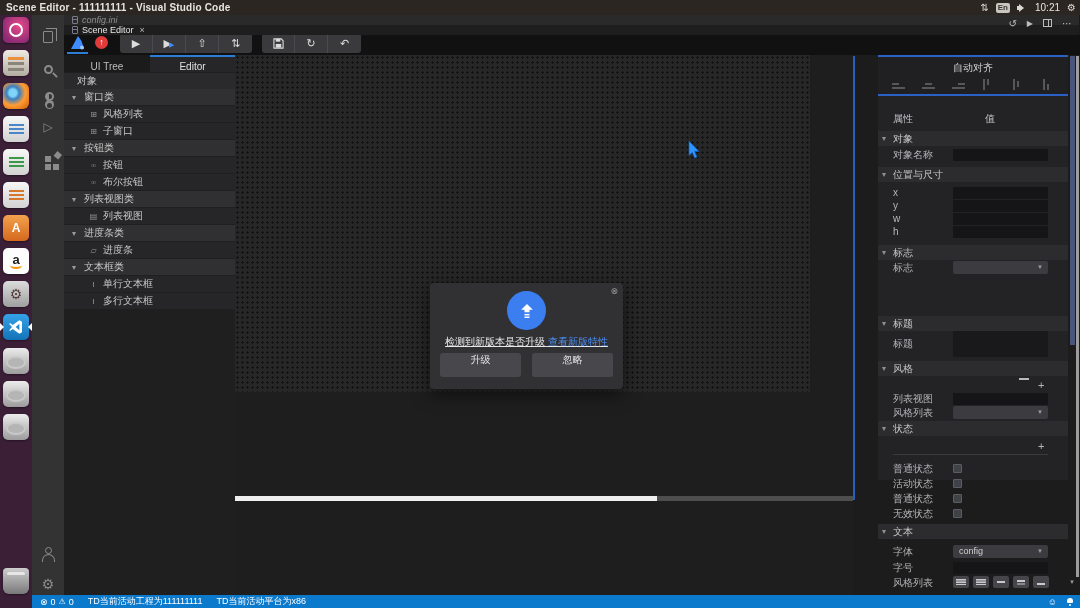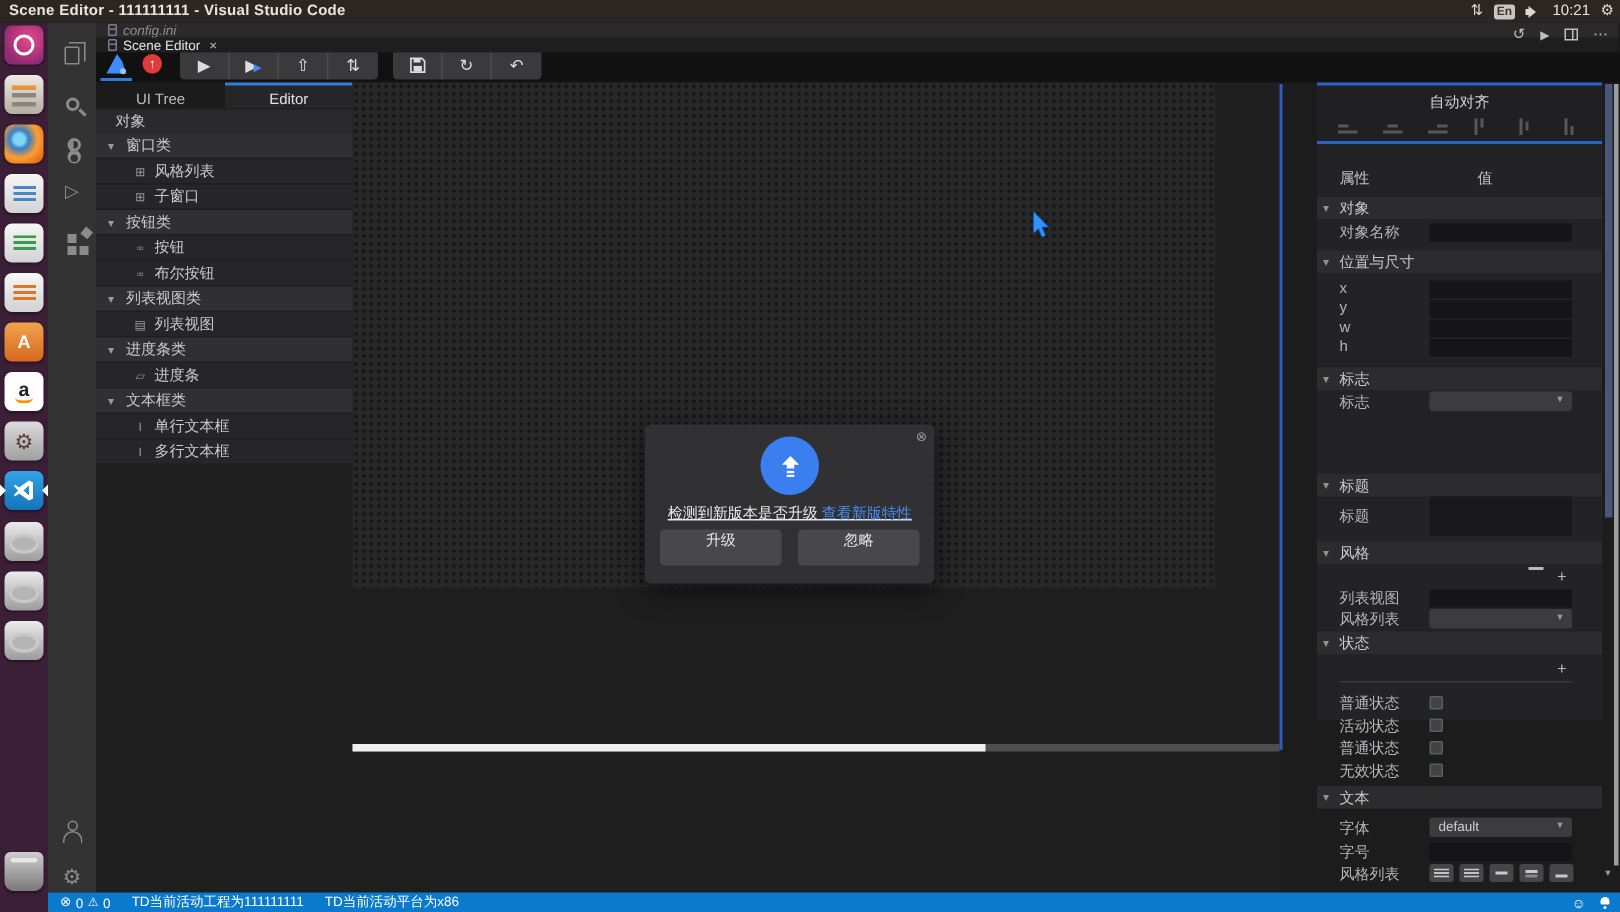--- a/index.html
+++ b/index.html
@@ -522,21 +522,21 @@
       <div class="pcheck"></div>
     </div>
 
   <div class="insp-sec" style="top:469px">
       <span class="sc">▾</span>
       <span>文本</span>
     </div>
   <div class="prow" style="top:490px">
       <span class="plabel">字体</span>
     <div class="pselect">
-        <span class="val">default</span>
+        <span class="val">config</span>
         <span class="dd">▼</span>
       </div>
   </div>
   <div class="prow" style="top:506px">
       <span class="plabel">字号</span>
       <div class="pinput"></div>
     </div>
   <div class="prow" style="top:521px">
       <span class="plabel">风格列表</span>
     <div class="abs" style="left:75px; top:0; display:flex; gap:4px">

